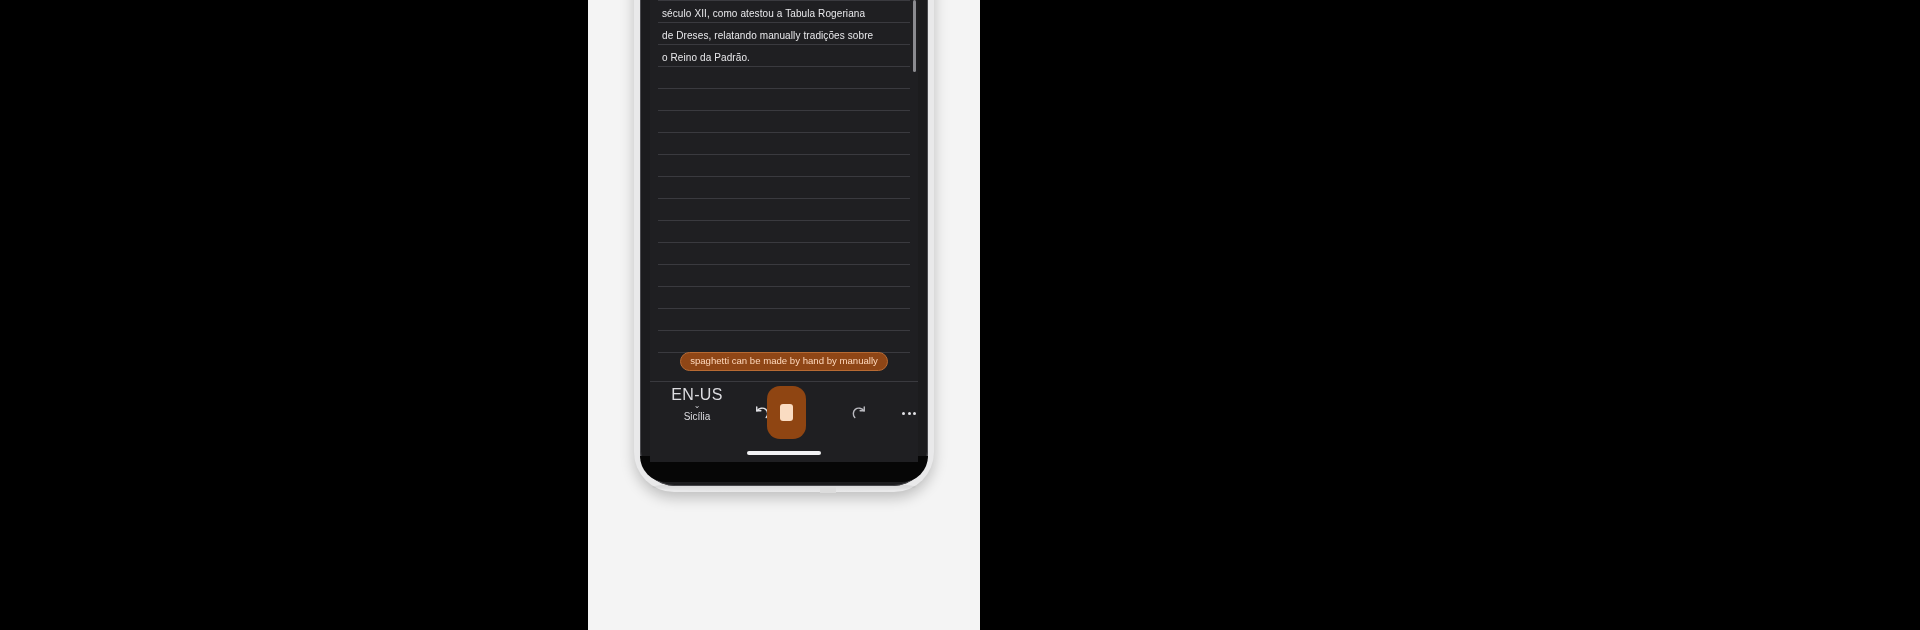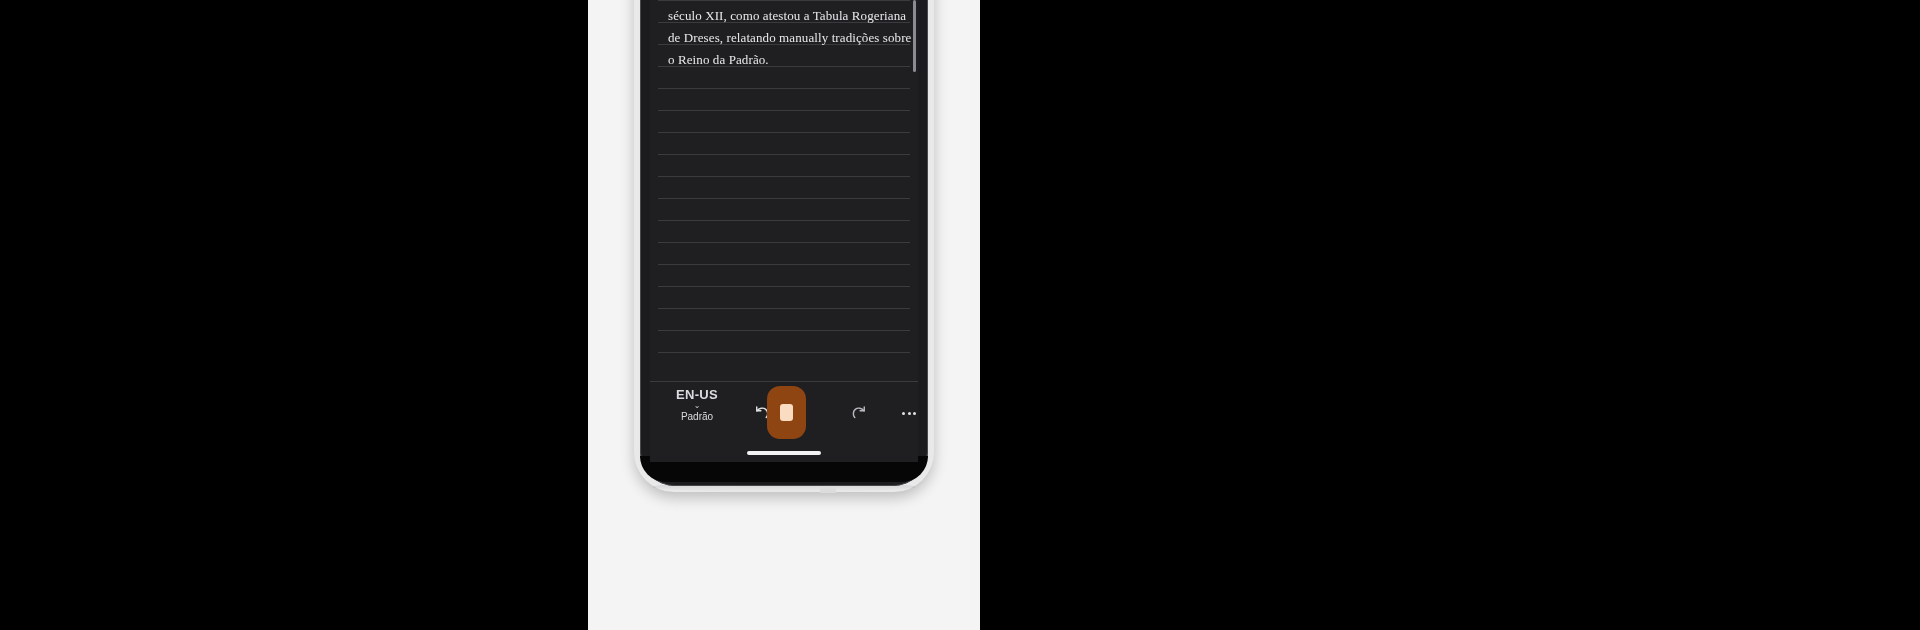--- a/index.html
+++ b/index.html
@@ -134,24 +134,24 @@
     background: #3a3a3f;
   }
   .note-text-layer {
     position: absolute;
     left: 8px;
     top: 0;
     width: 256px;
   }
   .note-line {
     position: absolute;
-    left: 10px;
+    left: 4px;
     color: #e9e9ec;
-    font-size: 13px;
-    font-family: Liberation Serif, serif;
+    font-size: 10px;
+    font-family: Liberation Sans, sans-serif;
     letter-spacing: 0.1px;
     white-space: nowrap;
   }
 
   
   .scrollbar-track {
     position: absolute;
     right: 1px;
     top: 0;
     width: 3px;
@@ -215,24 +215,23 @@
     position: absolute;
     left: 14px;
     top: 388px;
     width: 66px;
     text-align: center;
     color: #dcdce0;
     font-family: "Liberation Sans", sans-serif;
     cursor: pointer;
   }
   .lang-code {
-    font-size: 13px;
+    font-size: 16px;
     letter-spacing: 0.3px;
     line-height: 13px;
-    font-weight: bold;
   }
   .lang-chevron {
     font-size: 8px;
     line-height: 9px;
     color: #cfcfd4;
   }
   .lang-mode {
     font-size: 10px;
     line-height: 13px;
     color: #dcdce0;
@@ -357,28 +356,31 @@
         <div class="note-line" style="top:8px">século XII, como atestou a Tabula Rogeriana</div>
         <div class="note-line" style="top:30px">de Dreses, relatando manually tradições sobre</div>
         <div class="note-line" style="top:52px">o Reino da Padrão.</div>
       </div>
 
       <div class="scrollbar-track">
         <div class="scrollbar-thumb"></div>
       </div>
     </div>
 
+    <div class="chip-row">
+      <div class="suggestion-chip">spaghetti can be made by hand by manually</div>
+    </div>
 
     <div class="toolbar-divider"></div>
     <div class="toolbar"></div>
 
     <div class="lang-selector">
       <div class="lang-code">EN-US</div>
       <div class="lang-chevron">⌄</div>
-      <div class="lang-mode">Padrão</div>
+      <div class="lang-mode">Sicília</div>
     </div>
 
     <div class="undo-btn">
       <svg width="18" height="18" viewBox="0 0 24 24">
         <path d="M5 9 L5 4 M5 9 L10.5 9" fill="none" stroke="#e2e2e6" stroke-width="1.9" stroke-linecap="round" stroke-linejoin="round"></path>
         <path d="M5.2 9.2 C8 5.2 13.5 4.3 17 7.2 C20.2 9.9 20.4 15 17.6 18" fill="none" stroke="#e2e2e6" stroke-width="1.9" stroke-linecap="round"></path>
       </svg>
     </div>
 
     <div class="redo-btn">

